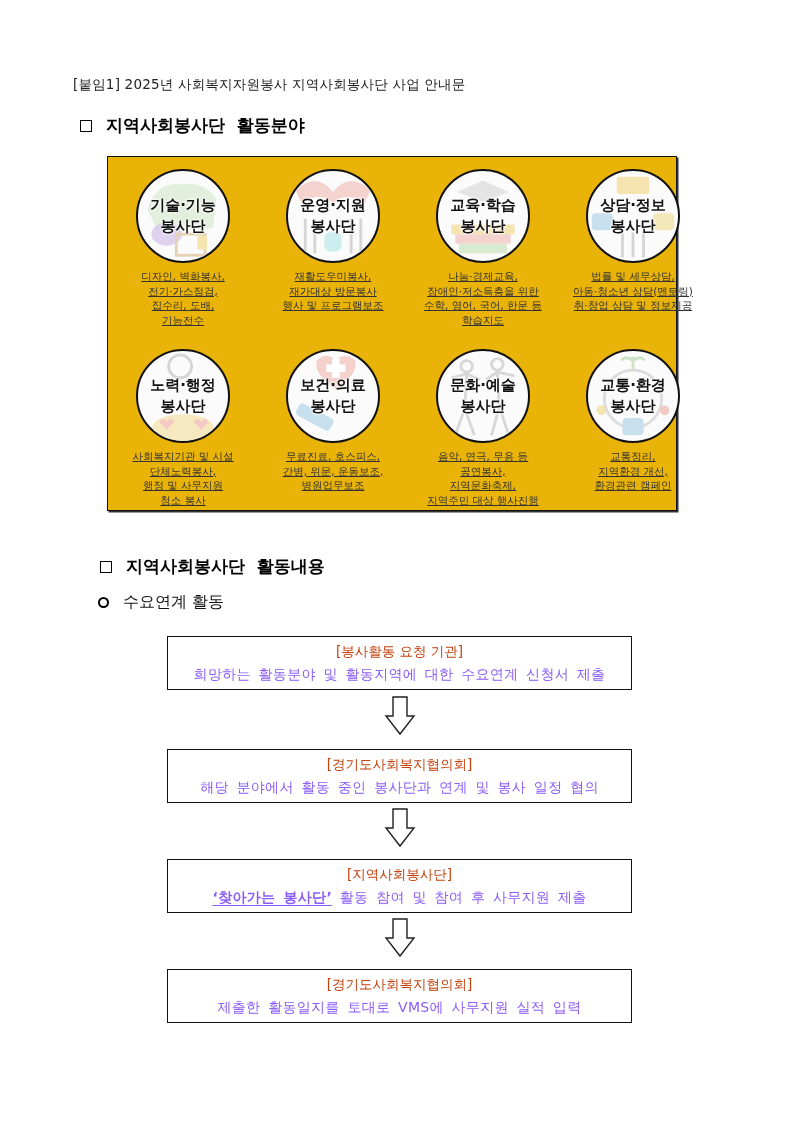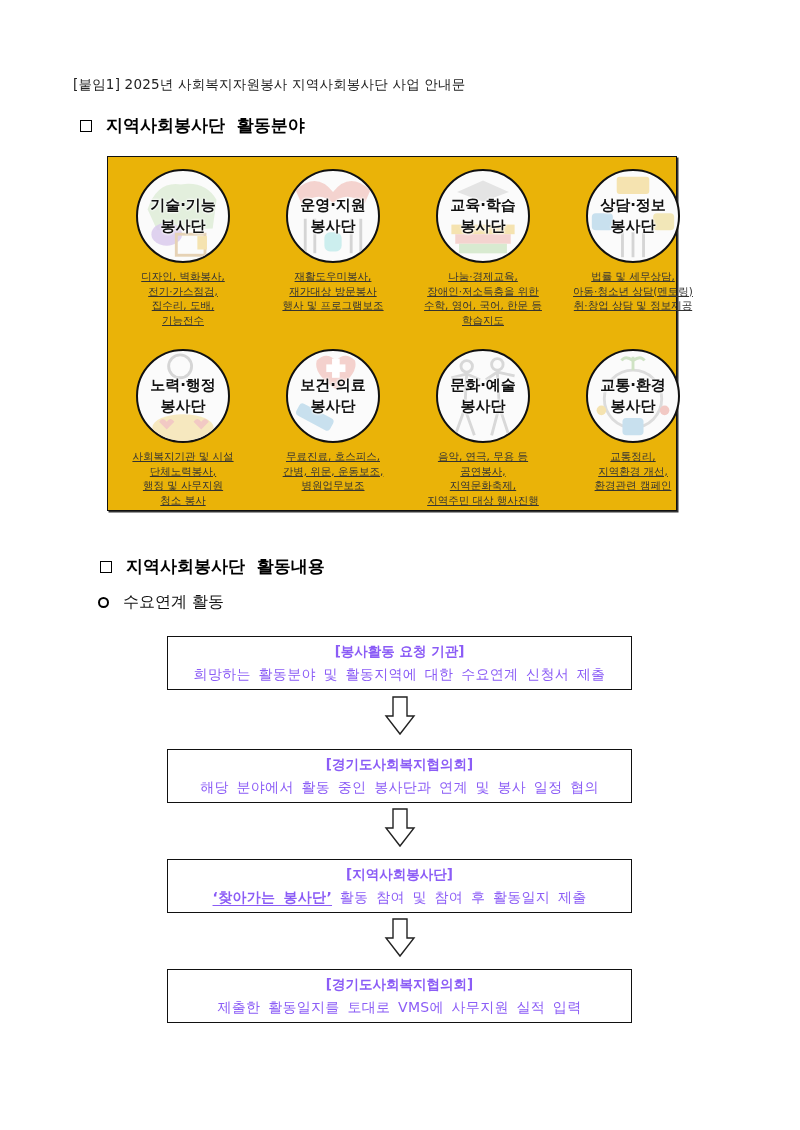--- a/index.html
+++ b/index.html
@@ -19,21 +19,21 @@
             border:2px solid #111; box-sizing:border-box; overflow:hidden; background:#fbfbfb;
             display:flex; flex-direction:column; align-items:center; justify-content:center; }
   .circle .illus { position:absolute; inset:0; }
   .circle .name { position:relative; font-size:15px; font-weight:bold; line-height:21px; color:#111;
                   text-shadow:0 0 3px #fff, 0 0 3px #fff, 0 0 2px #fff; }
   .desc { margin-top:6px; font-size:10.5px; line-height:14.5px; color:#333; }
   .desc div { white-space:nowrap;text-decoration:underline; }
 
   .flow-box { position:absolute; left:167px; width:465px; height:54px; border:1.8px solid #111;
               box-sizing:border-box; text-align:center; background:#fff; }
-  .flow-box .h { font-size:13.5px; font-weight:bold; margin-top:6px; color:#8b5cf6; }
+  .flow-box .h { font-size:13.5px; font-weight:normal; margin-top:6px; color:#c2410c; }
   .flow-box .t { font-size:14px; margin-top:5px; color:#8b5cf6; letter-spacing:0.3px; word-spacing:3px; }
   .flow-box .t u { font-weight:bold; text-underline-offset:3px; }
   .arrow { position:absolute; left:384px; width:32px; height:40px; }
 </style>
 </head>
 <body>
 
 <div class="attach">[붙임1] 2025년 사회복지자원봉사 지역사회봉사단 사업 안내문</div>
 
 <div class="sec-title" style="top:114px;">
@@ -224,21 +224,21 @@
 <div class="flow-box" style="top:749px;">
   <div class="h">[경기도사회복지협의회]</div>
   <div class="t">해당 분야에서 활동 중인 봉사단과 연계 및 봉사 일정 협의</div>
 </div>
 <svg class="arrow" style="top:808px;" viewBox="0 0 32 40">
   <path d="M9 1 H23 V20 H30 L16 38 L2 20 H9 Z" fill="#fff" stroke="#222" stroke-width="1.4"></path>
 </svg>
 
 <div class="flow-box" style="top:859px;">
   <div class="h">[지역사회봉사단]</div>
-  <div class="t"><u>‘찾아가는 봉사단’</u><span> 활동 참여 및 참여 후 활동일지 제출</span></div>
+  <div class="t"><u>‘찾아가는 봉사단’</u><span> 활동 참여 및 참여 후 사무지원 제출</span></div>
 </div>
 <svg class="arrow" style="top:918px;" viewBox="0 0 32 40">
   <path d="M9 1 H23 V20 H30 L16 38 L2 20 H9 Z" fill="#fff" stroke="#222" stroke-width="1.4"></path>
 </svg>
 
 <div class="flow-box" style="top:969px;">
   <div class="h">[경기도사회복지협의회]</div>
   <div class="t">제출한 활동일지를 토대로 VMS에 사무지원 실적 입력</div>
 </div>
 

